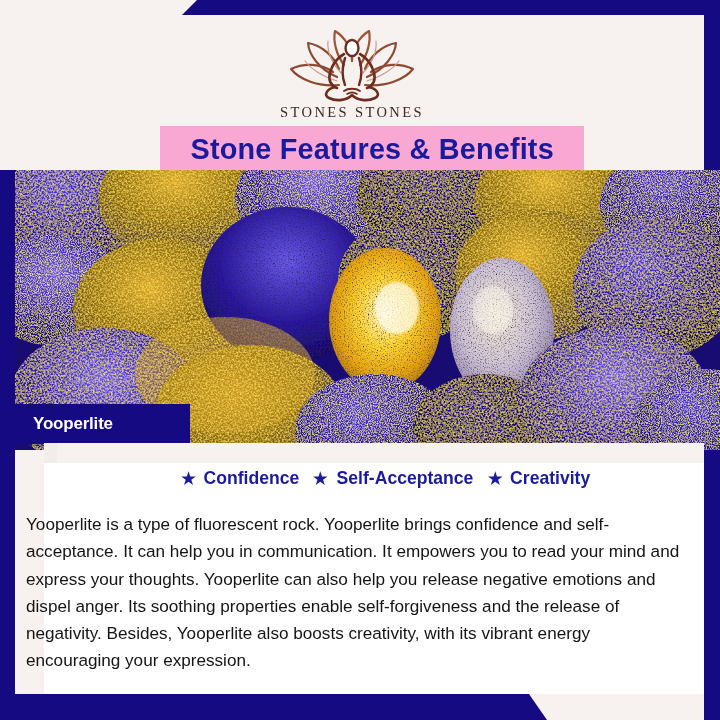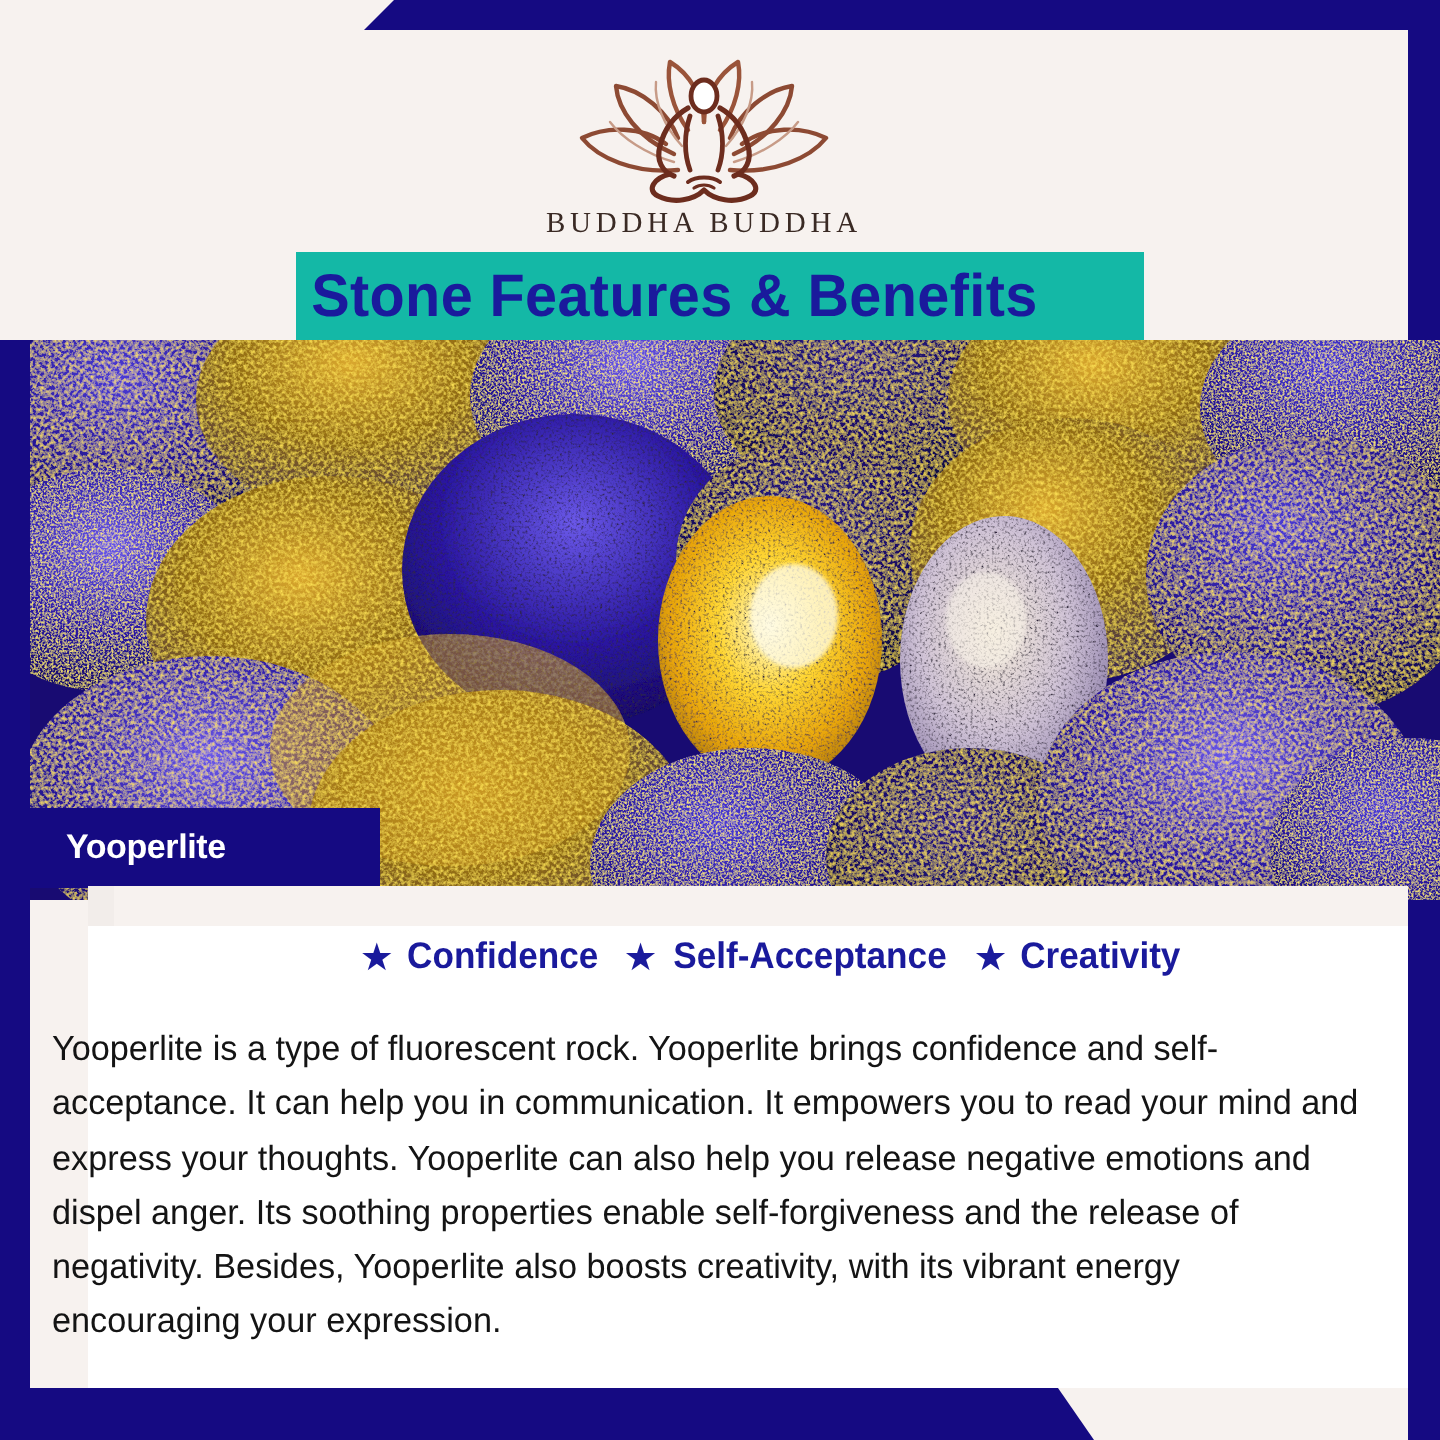--- a/index.html
+++ b/index.html
@@ -31,23 +31,23 @@
   }
   .logo-wrap{margin-top:10px;display:flex;flex-direction:column;align-items:center;}
   .logo-mark{width:150px;height:78px;display:block;}
   .logo-word{
     font-family:"Liberation Serif", serif;
     font-size:14.5px;letter-spacing:2.4px;color:#3a2a24;
     margin-top:1px;font-weight:400;
   }
 
   .title-band{
-    position:absolute;left:148px;top:126px;width:424px;height:45px;
-    background:#14b8a6;
-    display:flex;align-items:center;justify-content:flex-start;
+    position:absolute;left:160px;top:126px;width:424px;height:45px;
+    background:#f9a8d4;
+    display:flex;align-items:center;justify-content:center;
   }
   .title-text{
     font-family:"Liberation Sans Narrow","Liberation Sans",sans-serif;
     font-weight:bold;font-size:30px;color:#1a1a9c;
     letter-spacing:.2px;transform:scaleX(.96);white-space:nowrap;
   }
 
   
   .photo{
     position:absolute;left:15px;top:170px;width:705px;height:280px;
@@ -130,21 +130,21 @@
 
           <path d="M68 33 C65 42 65 52 68 60" stroke="#6d2d1e" stroke-width="2.4"></path>
           <path d="M82 33 C85 42 85 52 82 60" stroke="#6d2d1e" stroke-width="2.4"></path>
 
           <path d="M58 62 C50 64 46 70 52 73 C60 77 70 75 75 70 C80 75 90 77 98 73 C104 70 100 64 92 62" stroke="#6d2d1e" stroke-width="2.6"></path>
 
           <path d="M67 66 C71 63 79 63 83 66" stroke="#6d2d1e" stroke-width="2"></path>
           <path d="M70 69 C73 67 77 67 80 69" stroke="#6d2d1e" stroke-width="1.6"></path>
         </g>
       </svg>
-      <div class="logo-word">BUDDHA BUDDHA</div>
+      <div class="logo-word">STONES STONES</div>
     </div>
   </div>
 
   <div class="title-band">
     <div class="title-text">Stone Features &amp; Benefits</div>
   </div>
 
   <div class="photo">
     <svg viewBox="0 0 705 280" preserveAspectRatio="none" aria-hidden="true">
       <defs>

